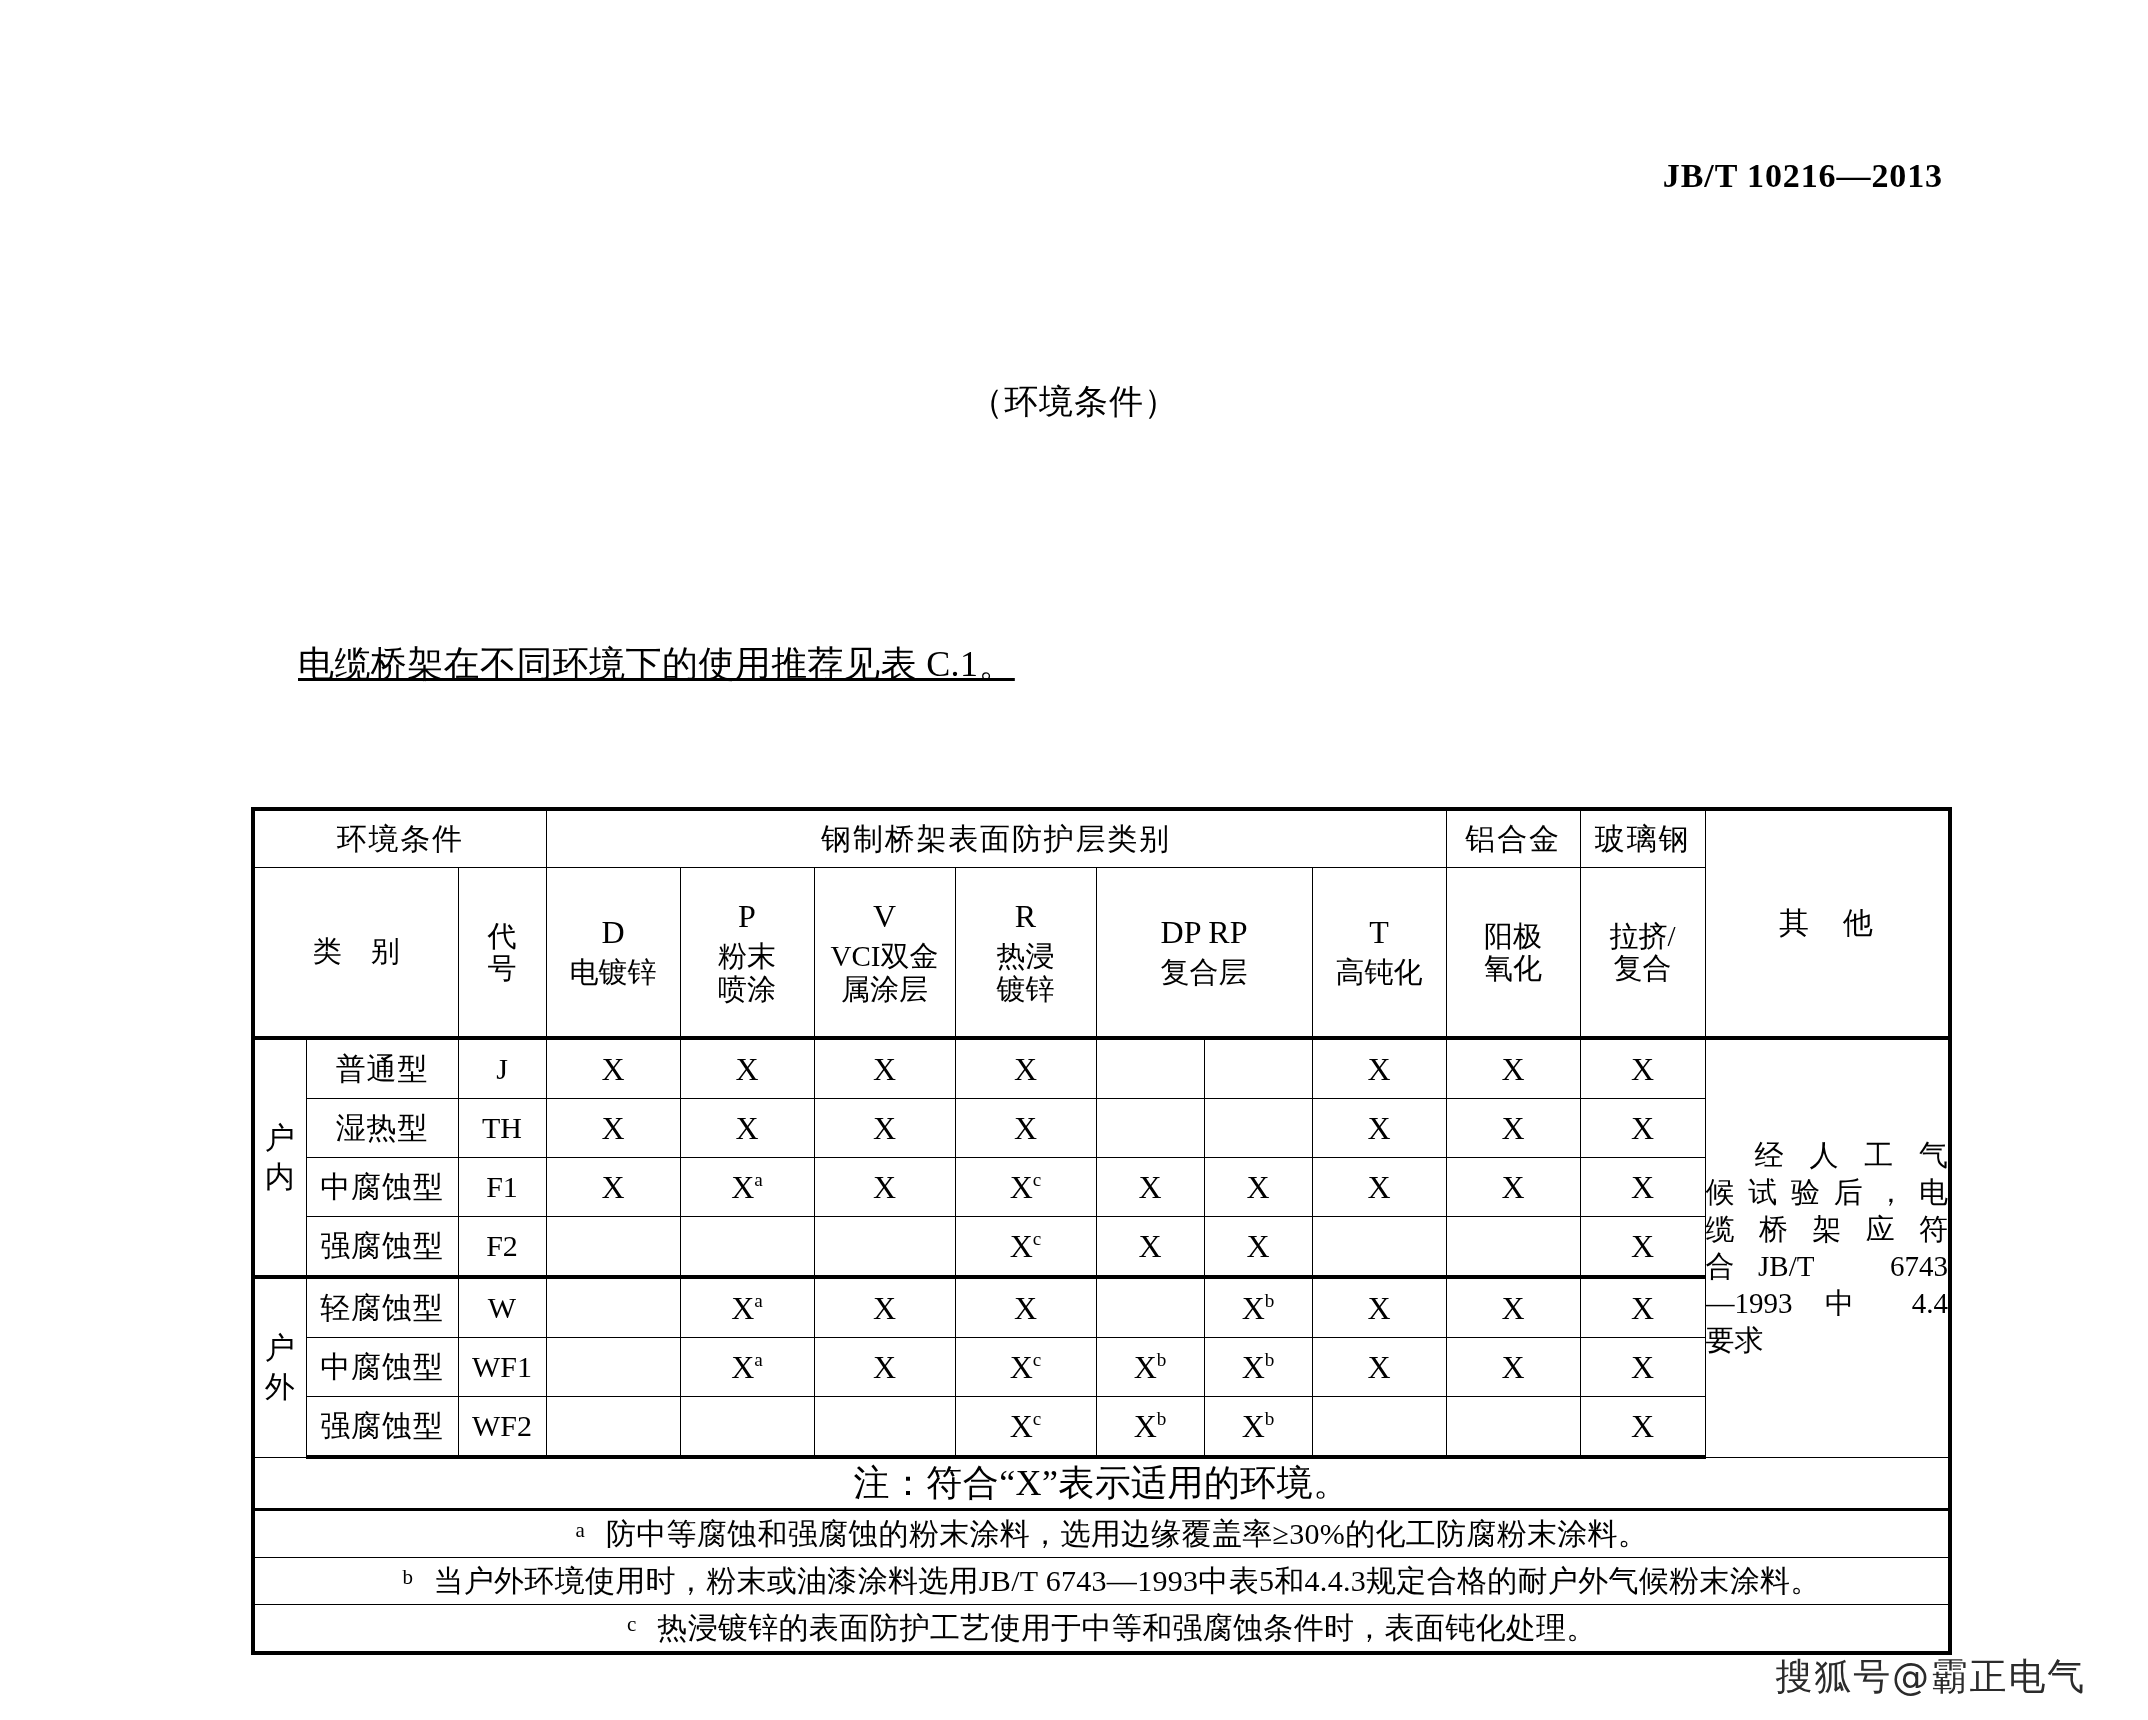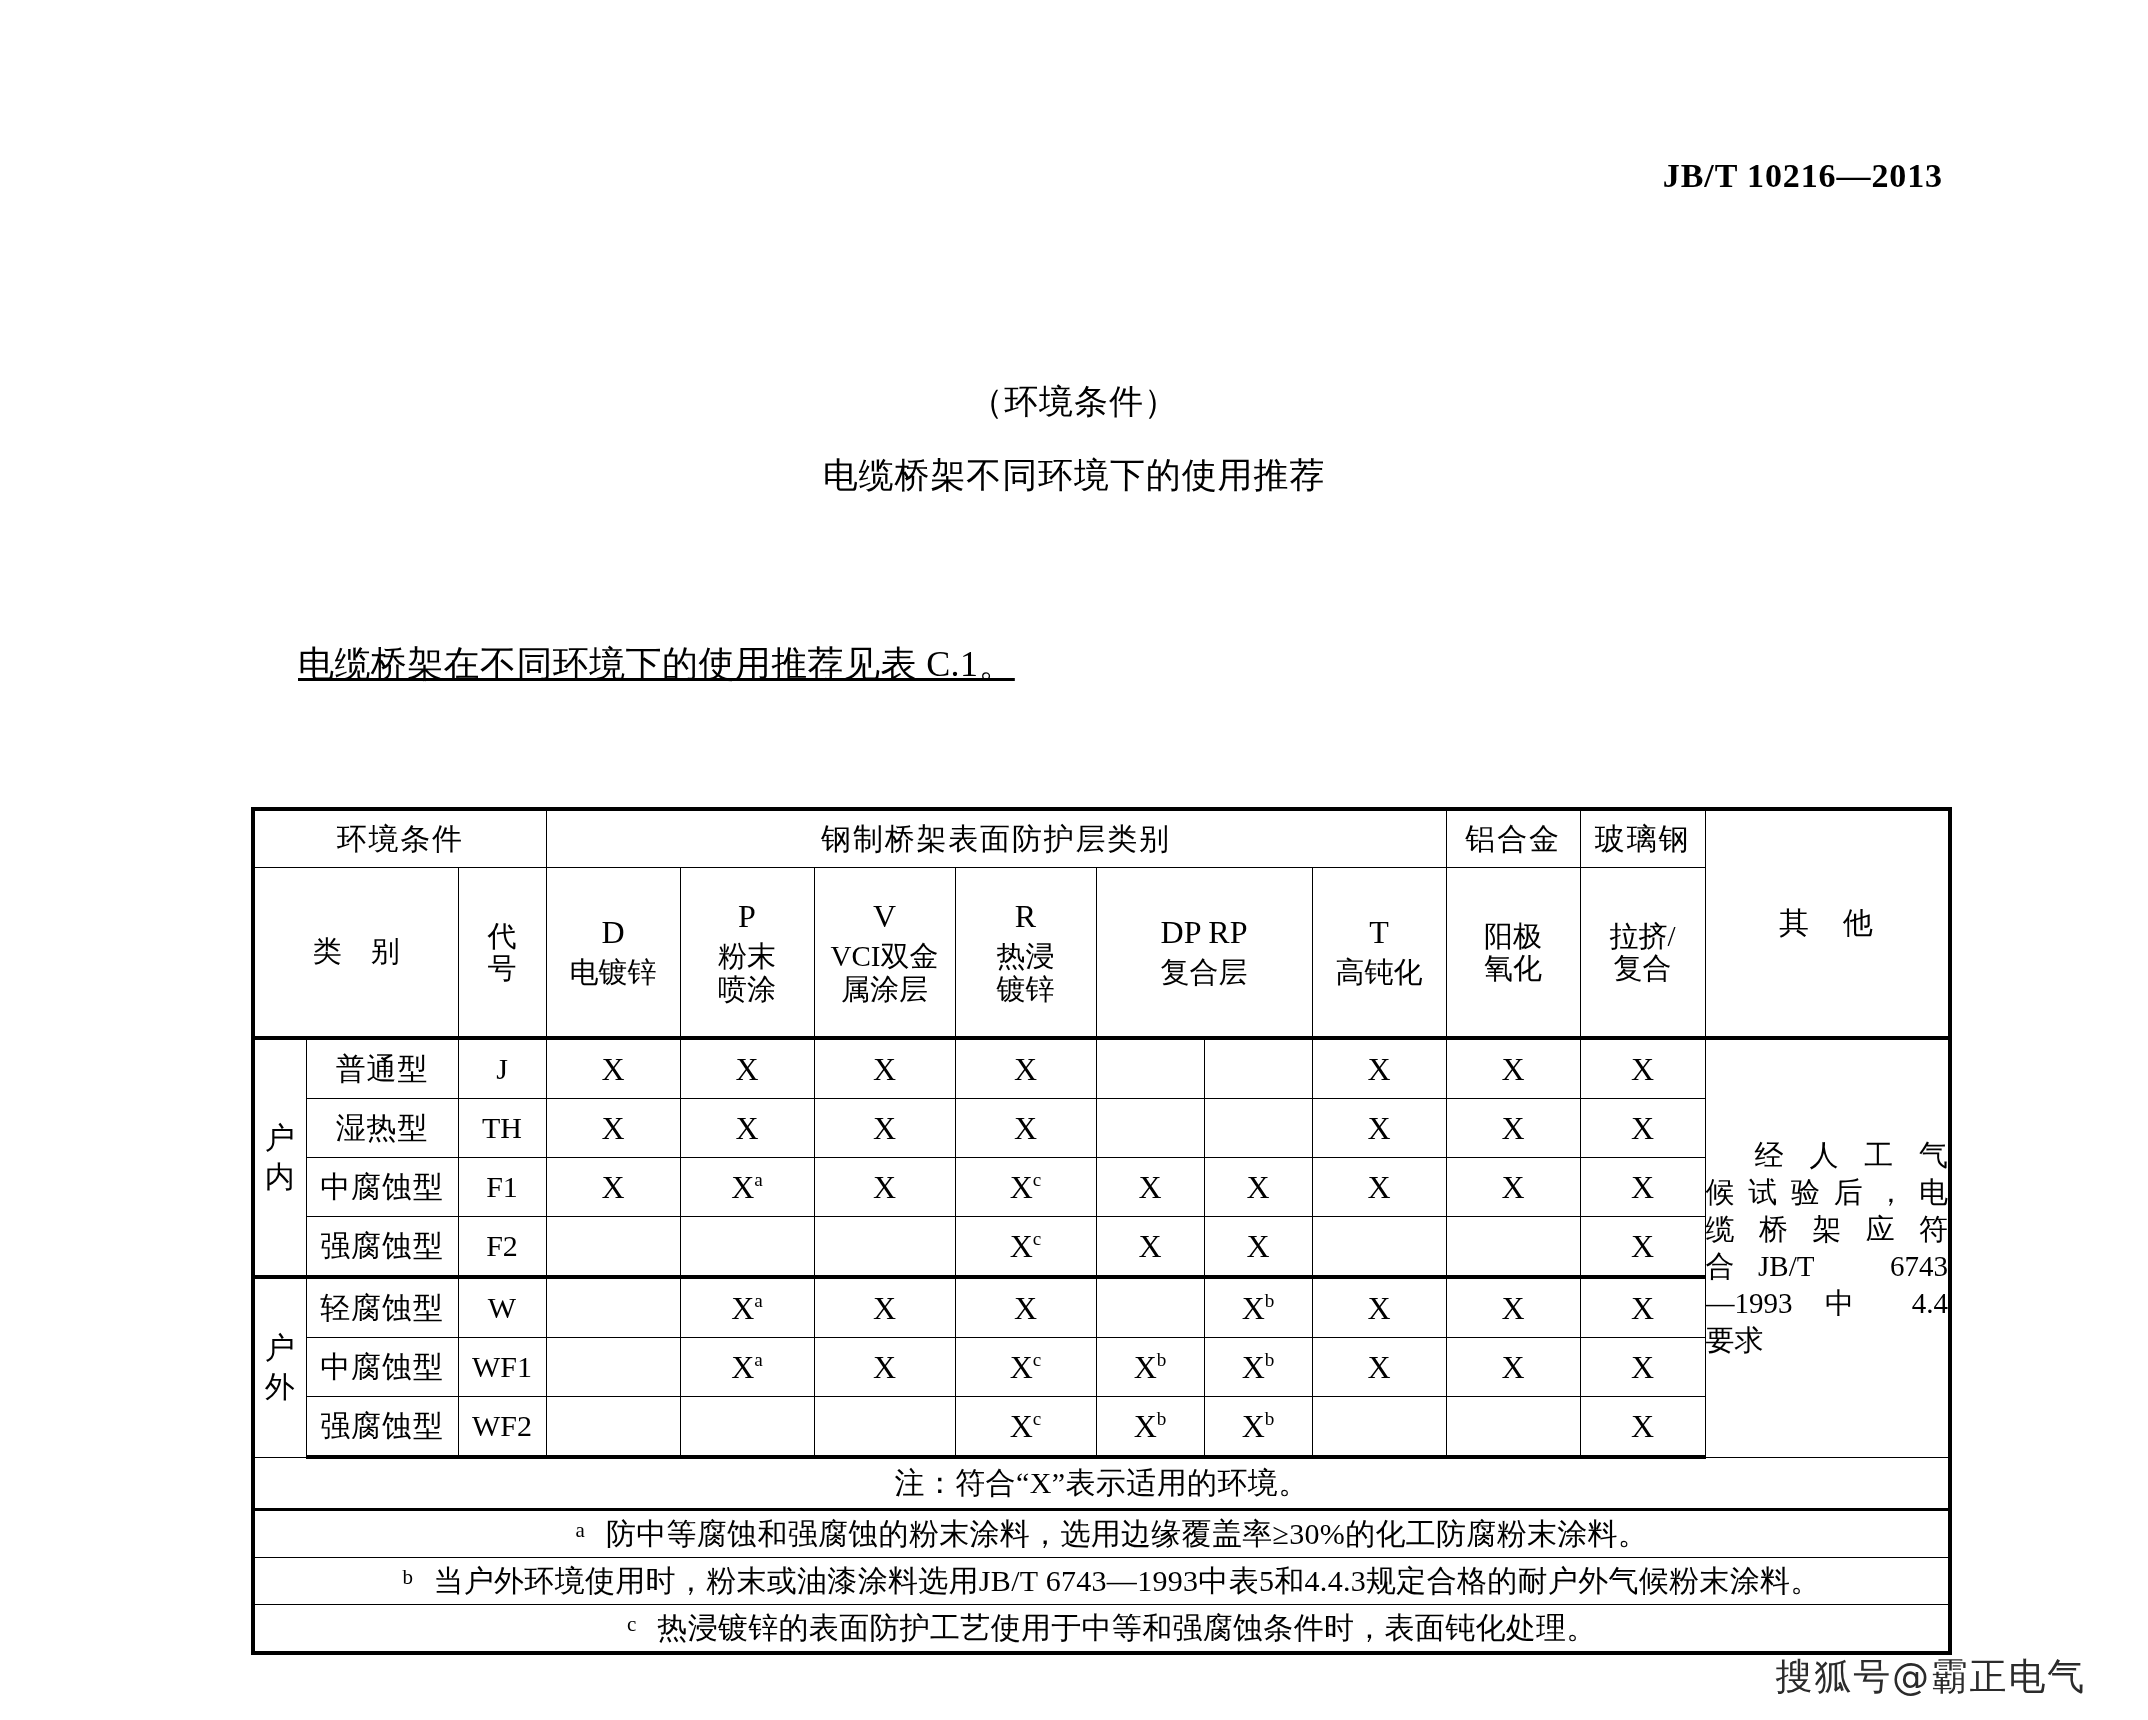--- a/index.html
+++ b/index.html
@@ -135,21 +135,21 @@
     text-align: justify;
     text-align-last: justify;
     padding: 8.8px 23px 8.8px 23px;
     vertical-align: top;
   }
   .other-cell .ind { text-indent: 49px; }
 
   
   .note-row td {
     text-align: left;
-    font-size: 30px;
+    font-size: 36px;
     padding: 12.4px 0 12.4px 41px;
     height: 49px;
     letter-spacing: 0.4px;
   }
   .fn-row td {
     text-align: left;
     font-size: 30px;
     padding: 10.6px 0 10.6px 41px;
     height: 46px;
     letter-spacing: 0.3px;
@@ -181,21 +181,20 @@
 </style>
 </head>
 <body>
 
 <div class="page">
 
   <div class="std-header">JB/T 10216—2013</div>
 
   <div class="annex-block">
     <div class="annex-sub">（环境条件）</div>
-    <div class="annex-name">电缆桥架不同环境下的使用推荐</div>
   </div>
 
   <div class="intro">电缆桥架在不同环境下的使用推荐见表 C.1。</div>
 
 
   <div class="table-wrap">
     <table class="main">
       <colgroup>
         <col style="width:53px">
         <col style="width:152px">

